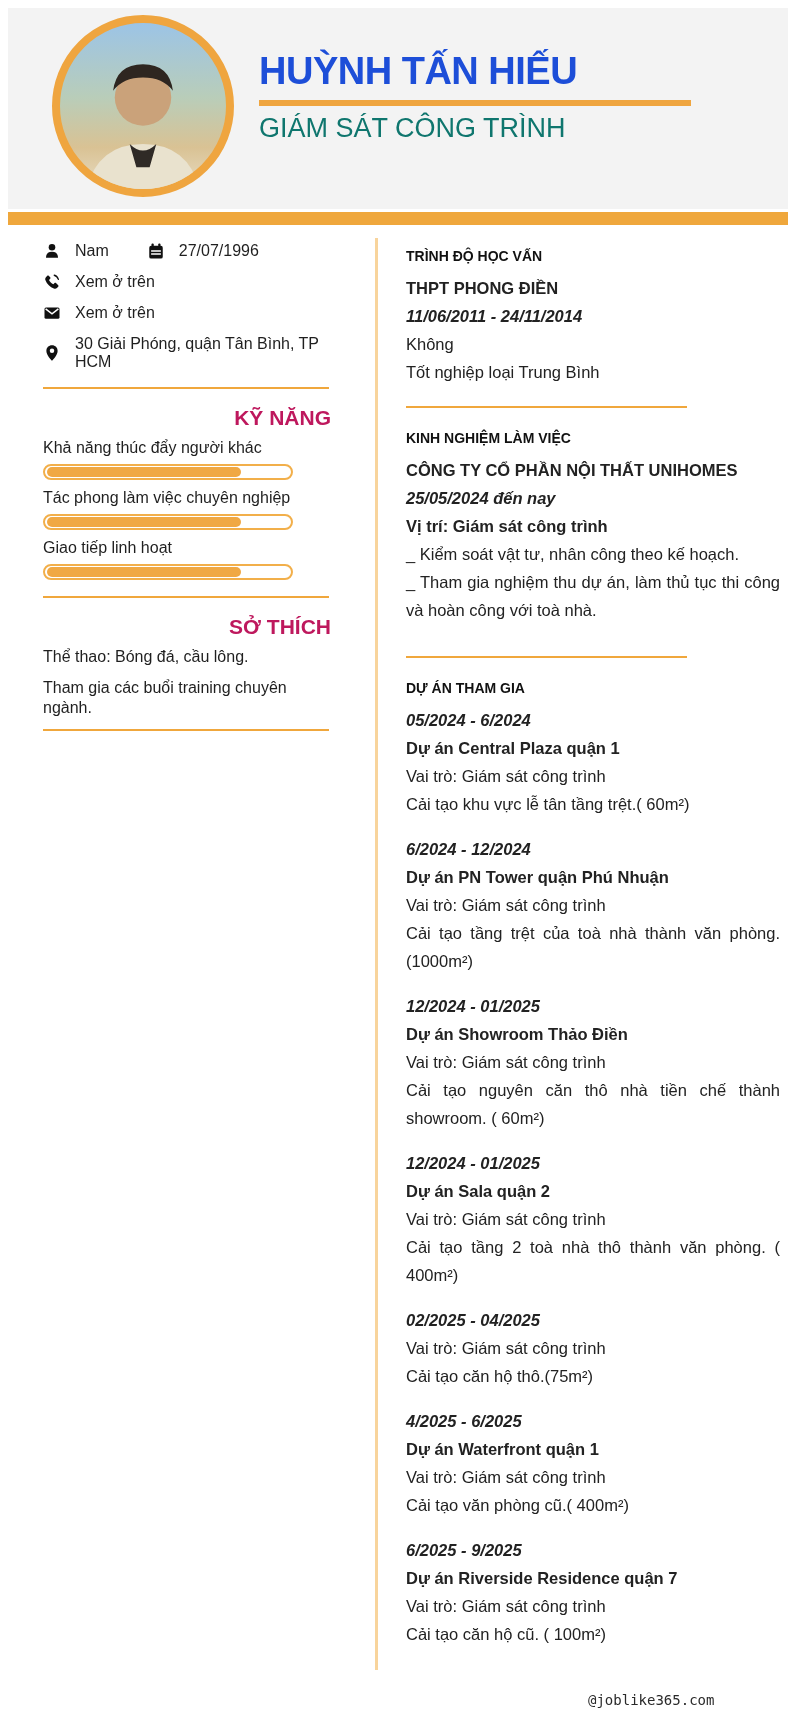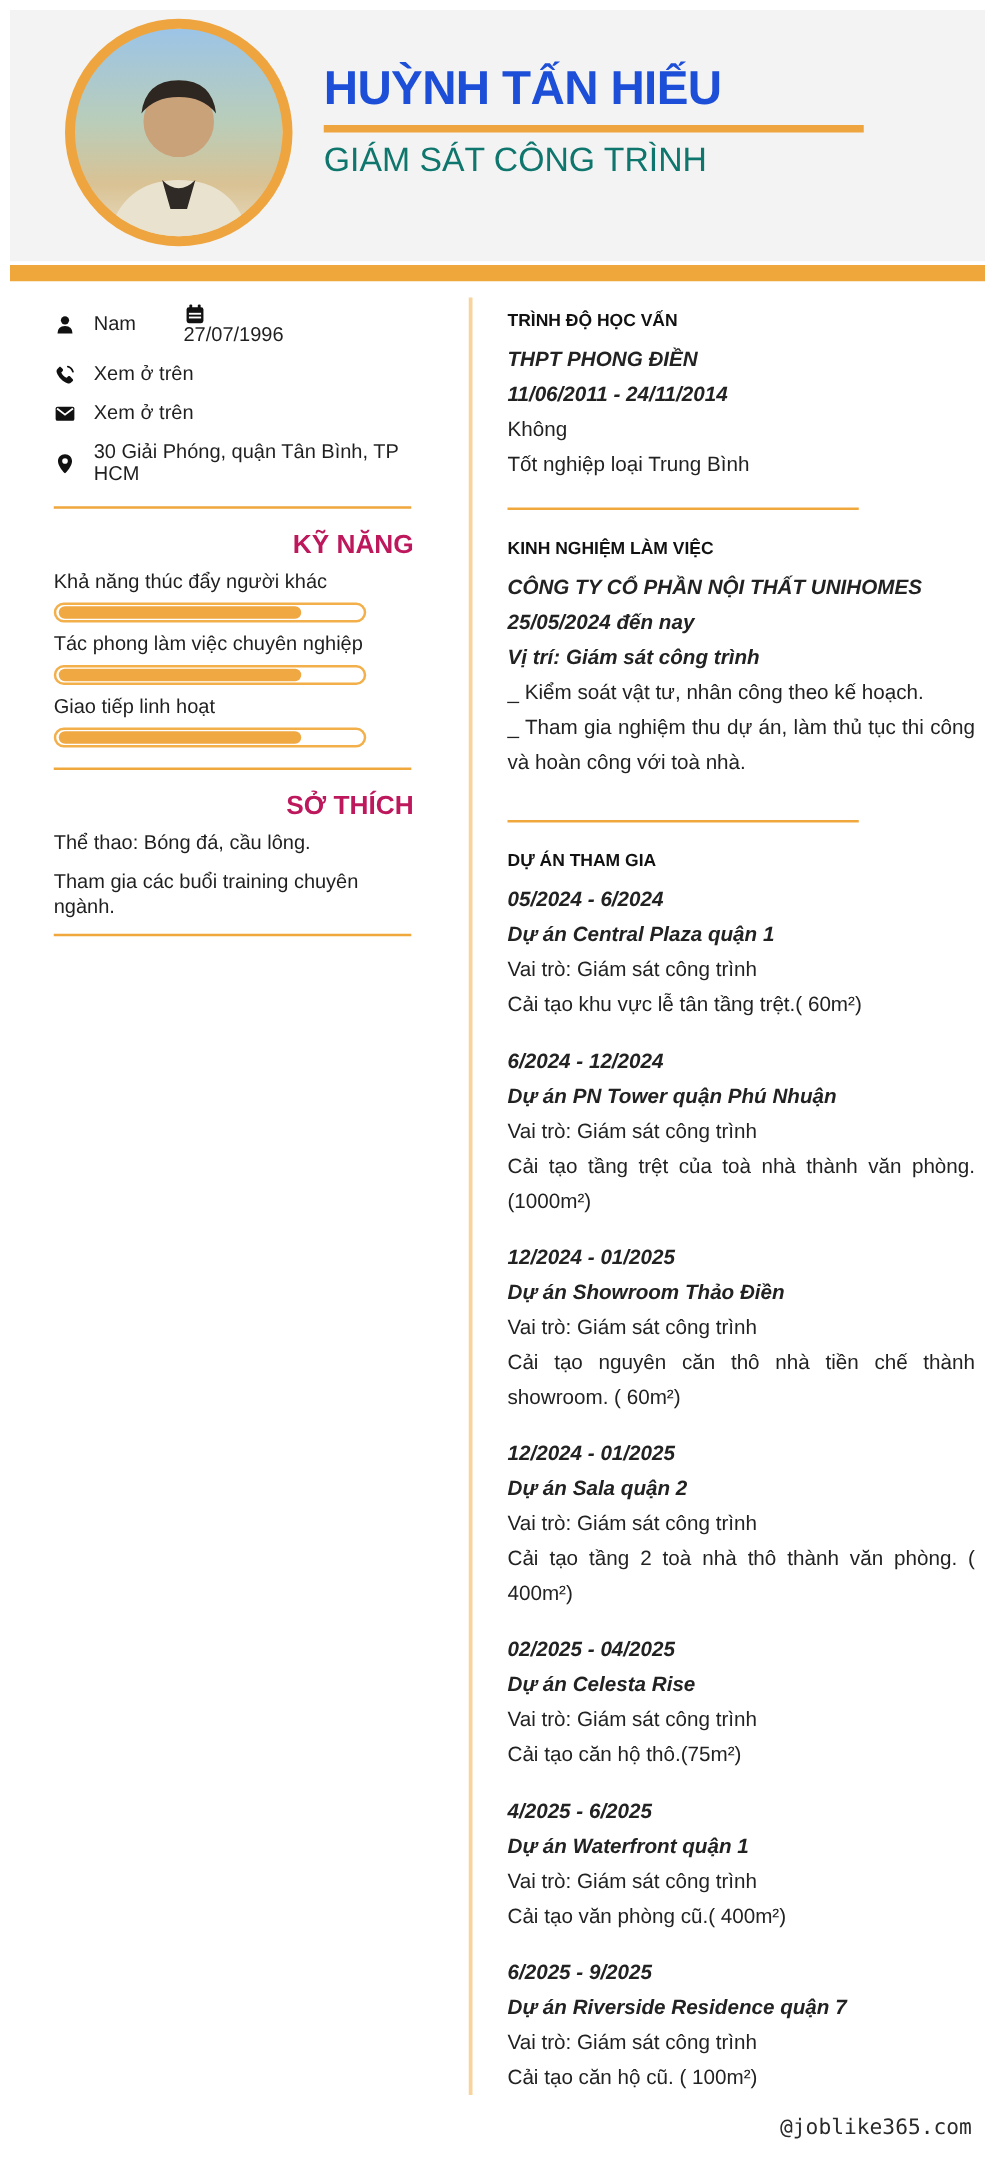--- a/index.html
+++ b/index.html
@@ -27,21 +27,21 @@
   .subtitle { position:absolute; left:259px; top:113px; font-size:27px; font-weight:400; color:#0f766e; }
 
   .top-bar { position:absolute; left:8px; top:212px; width:780px; height:13px; background:#efa73c; }
 
   
   .left-col { position:absolute; left:43px; top:242px; width:288px; font-size:16px; }
   .contact-row { display:flex; align-items:center; margin-bottom:13px; min-height:17px; }
   .contact-row .cicon { width:18px; height:18px; margin-right:14px; flex:0 0 18px; display:inline-flex; }
   .contact-row .cicon svg { width:18px; height:18px; }
   .dual { display:flex; align-items:center; }
-  .dual .second { margin-left:38px; display:flex; align-items:flex-start;flex-direction:column; }
+  .dual .second { margin-left:38px; display:flex; align-items:center; }
 
   .divider-l { border:none; border-top:2px solid #f0a73c; margin:16px 0 0 0; width:286px; }
 
   .side-heading { font-size:21px; font-weight:bold; margin:17px 0 8px 0; color:#be185d;text-align:right; }
 
   .skill { margin-bottom:6px; }
   .skill-label { margin:9px 0 7px 0; }
   .skill-bar {
     width:250px; height:16px; border:2px solid #f2af4a; border-radius:10px;
     background:#ffffff; padding:1px 2px;
@@ -51,32 +51,32 @@
   .hobby-line { margin:0 0 11px 0; line-height:20px; }
 
   
   .right-col {
     position:absolute; left:375px; top:238px; width:405px;
     border-left:3px solid #f8d49c; padding-left:28px; padding-top:4px;
     min-height:1432px; font-size:16.5px; line-height:28px; color:#222;
   }
   .main-heading { font-size:14px; font-weight:bold; margin:14px 0 4px 0; color:#111; line-height:28px; }
   .main-heading.first { margin-top:0; }
-  .b { font-weight:bold;font-style:italic; }
+  .b { font-weight:bold; }
   .i { font-style:italic;font-weight:bold; }
   .line { margin:0; }
   .jline { margin:0; text-align:justify; }
   .divider-r { border:none; border-top:2px solid #f0a73c; width:281px; margin:20px 0 16px 0; }
   .project { margin-top:17px; }
   .duty { margin:0; text-align:justify; }
 
   
   .watermark {
-    position:absolute; left:624px; top:1692px;
-    font-family:"DejaVu Sans Mono", monospace; font-size:17px; color:#2a2a2a;
+    position:absolute; left:588px; top:1692px;
+    font-family:"DejaVu Sans Mono", monospace; font-size:14px; color:#2a2a2a;
   }
 </style>
 </head>
 <body>
 
 <div class="header-bg"></div>
 
 <div class="photo-ring">
   <svg viewBox="0 0 100 100">
     <circle cx="50" cy="34" r="17" fill="#caa27a"></circle>
@@ -218,21 +218,20 @@
     <p class="jline">Cải tạo nguyên căn thô nhà tiền chế thành showroom. ( 60m²)</p>
   </div>
   <div class="project">
     <p class="line i">12/2024 - 01/2025</p>
     <p class="line b">Dự án Sala quận 2</p>
     <p class="line">Vai trò: Giám sát công trình</p>
     <p class="jline">Cải tạo tầng 2 toà nhà thô thành văn phòng. ( 400m²)</p>
   </div>
   <div class="project">
     <p class="line i">02/2025 - 04/2025</p>
-    <p class="line b">Dự án Celesta Rise</p>
     <p class="line">Vai trò: Giám sát công trình</p>
     <p class="jline">Cải tạo căn hộ thô.(75m²)</p>
   </div>
   <div class="project">
     <p class="line i">4/2025 - 6/2025</p>
     <p class="line b">Dự án Waterfront quận 1</p>
     <p class="line">Vai trò: Giám sát công trình</p>
     <p class="jline">Cải tạo văn phòng cũ.( 400m²)</p>
   </div>
   <div class="project">

